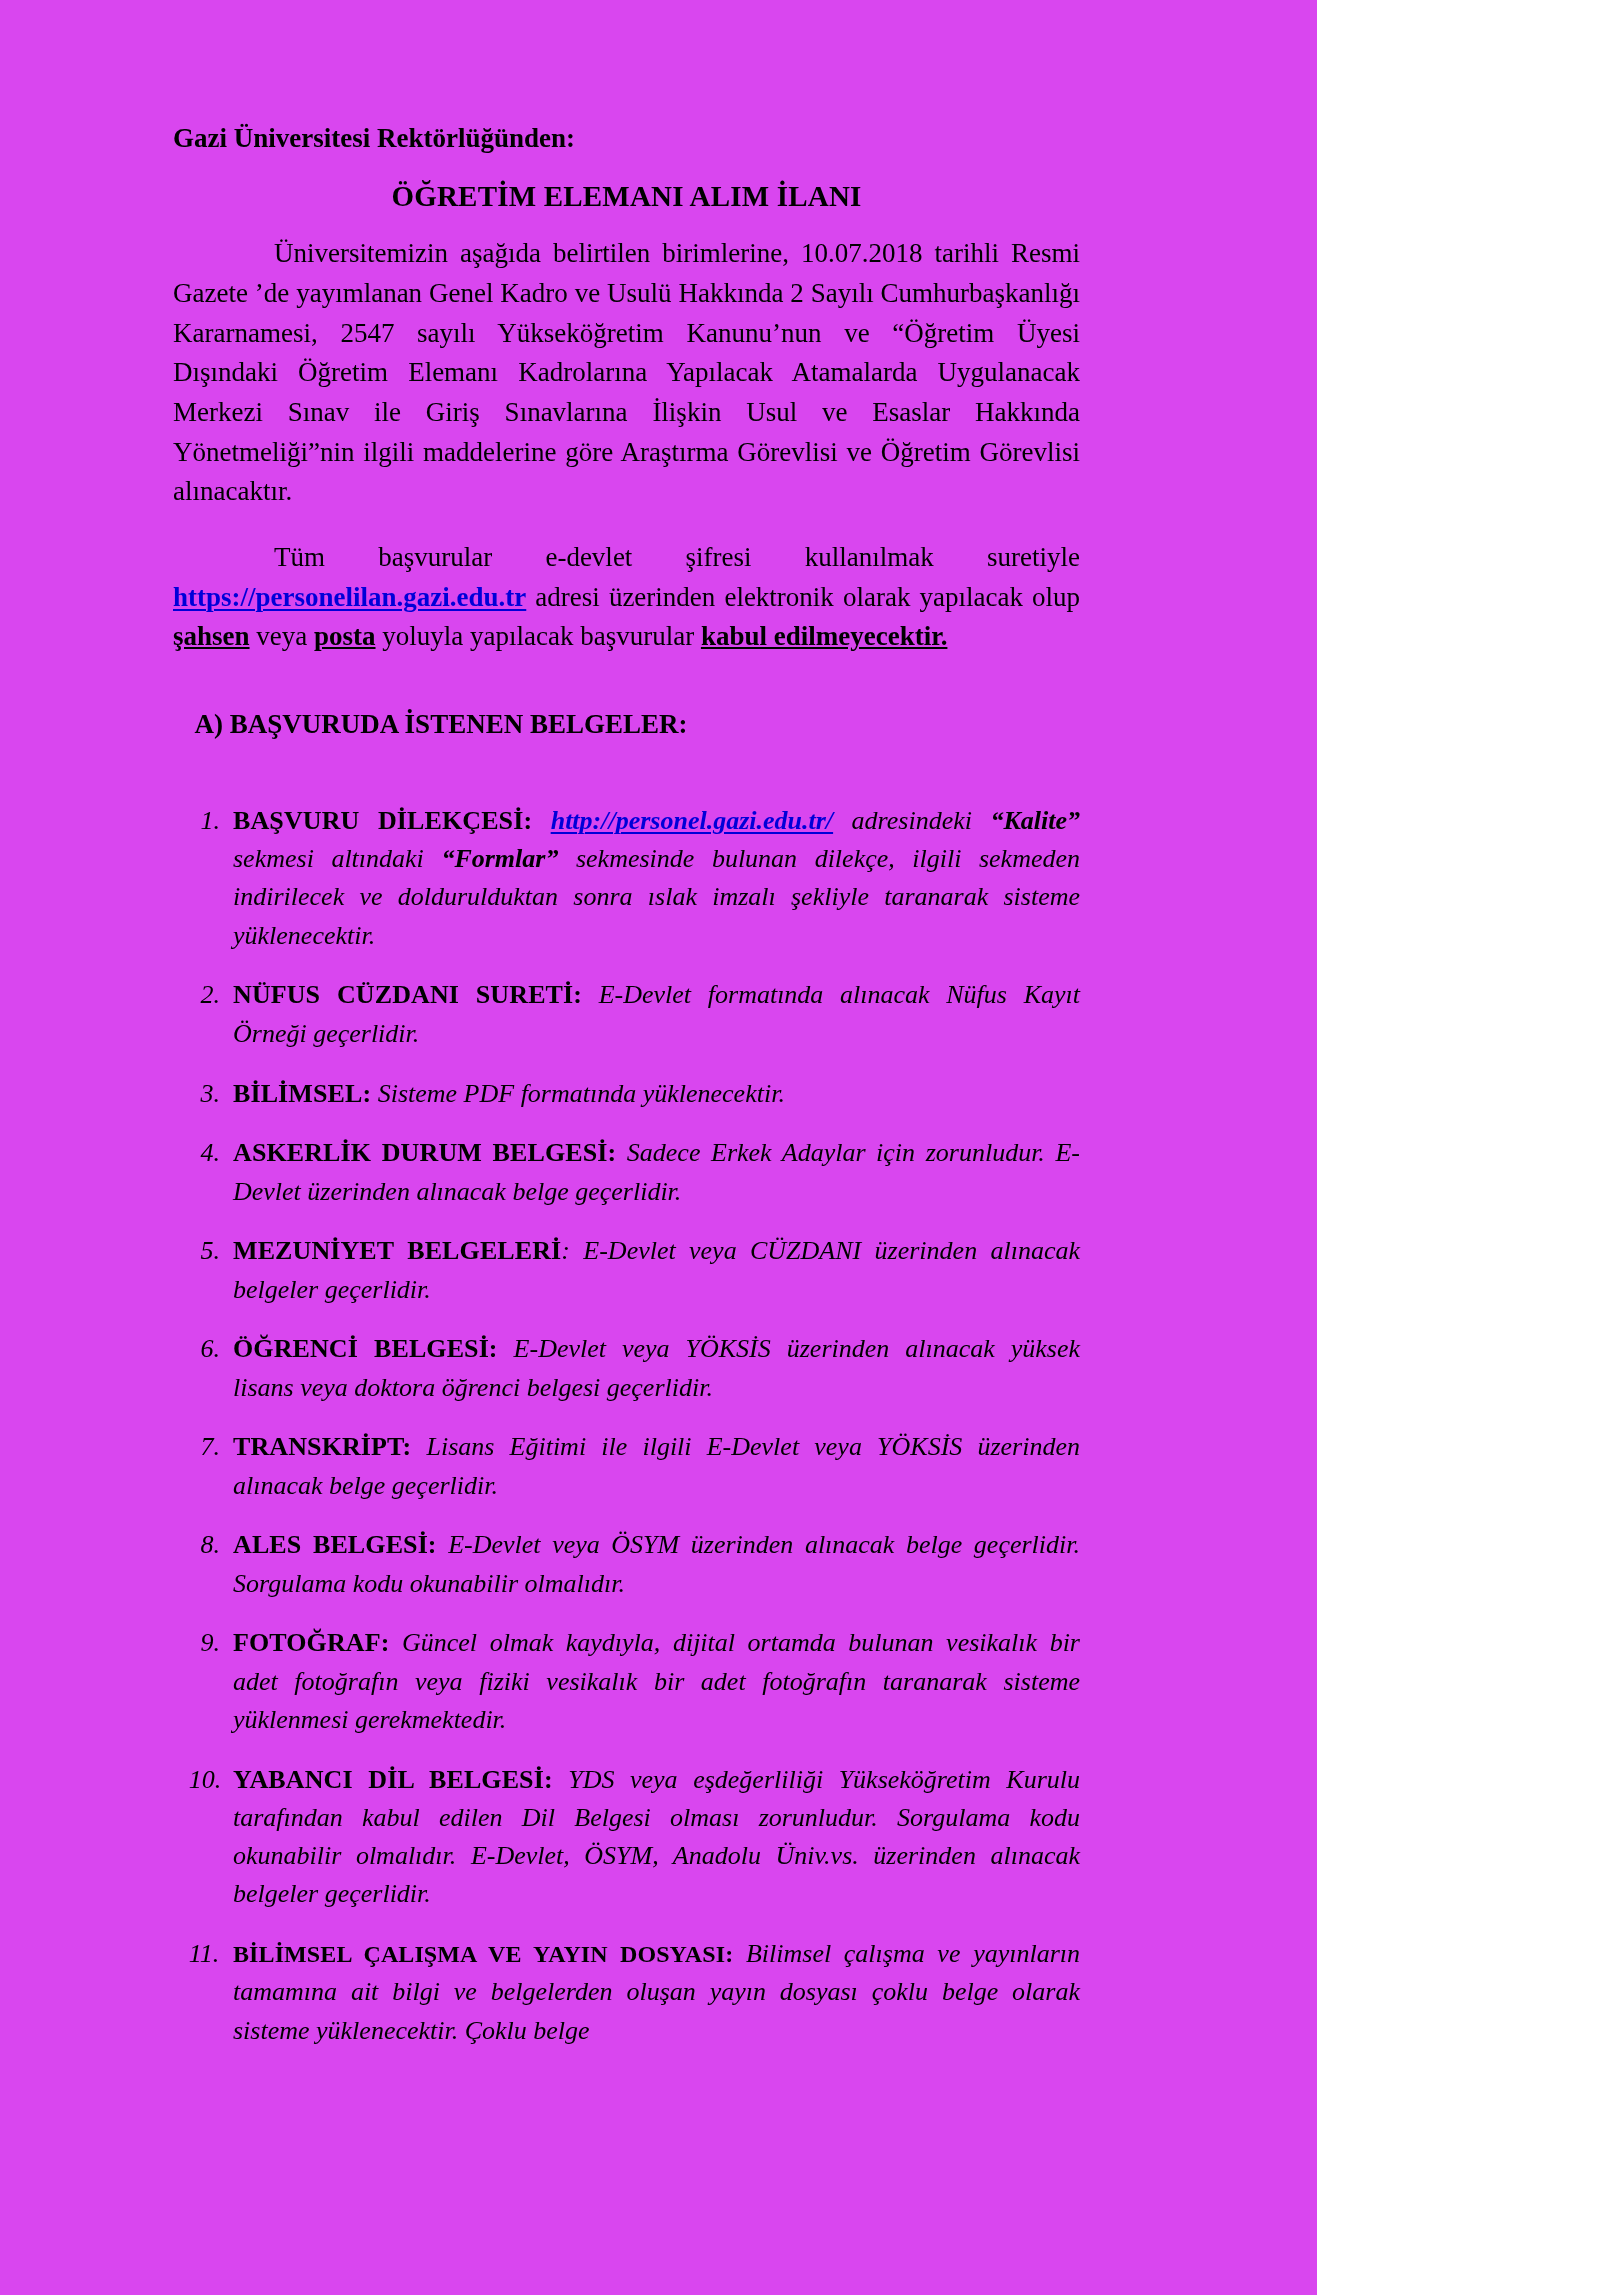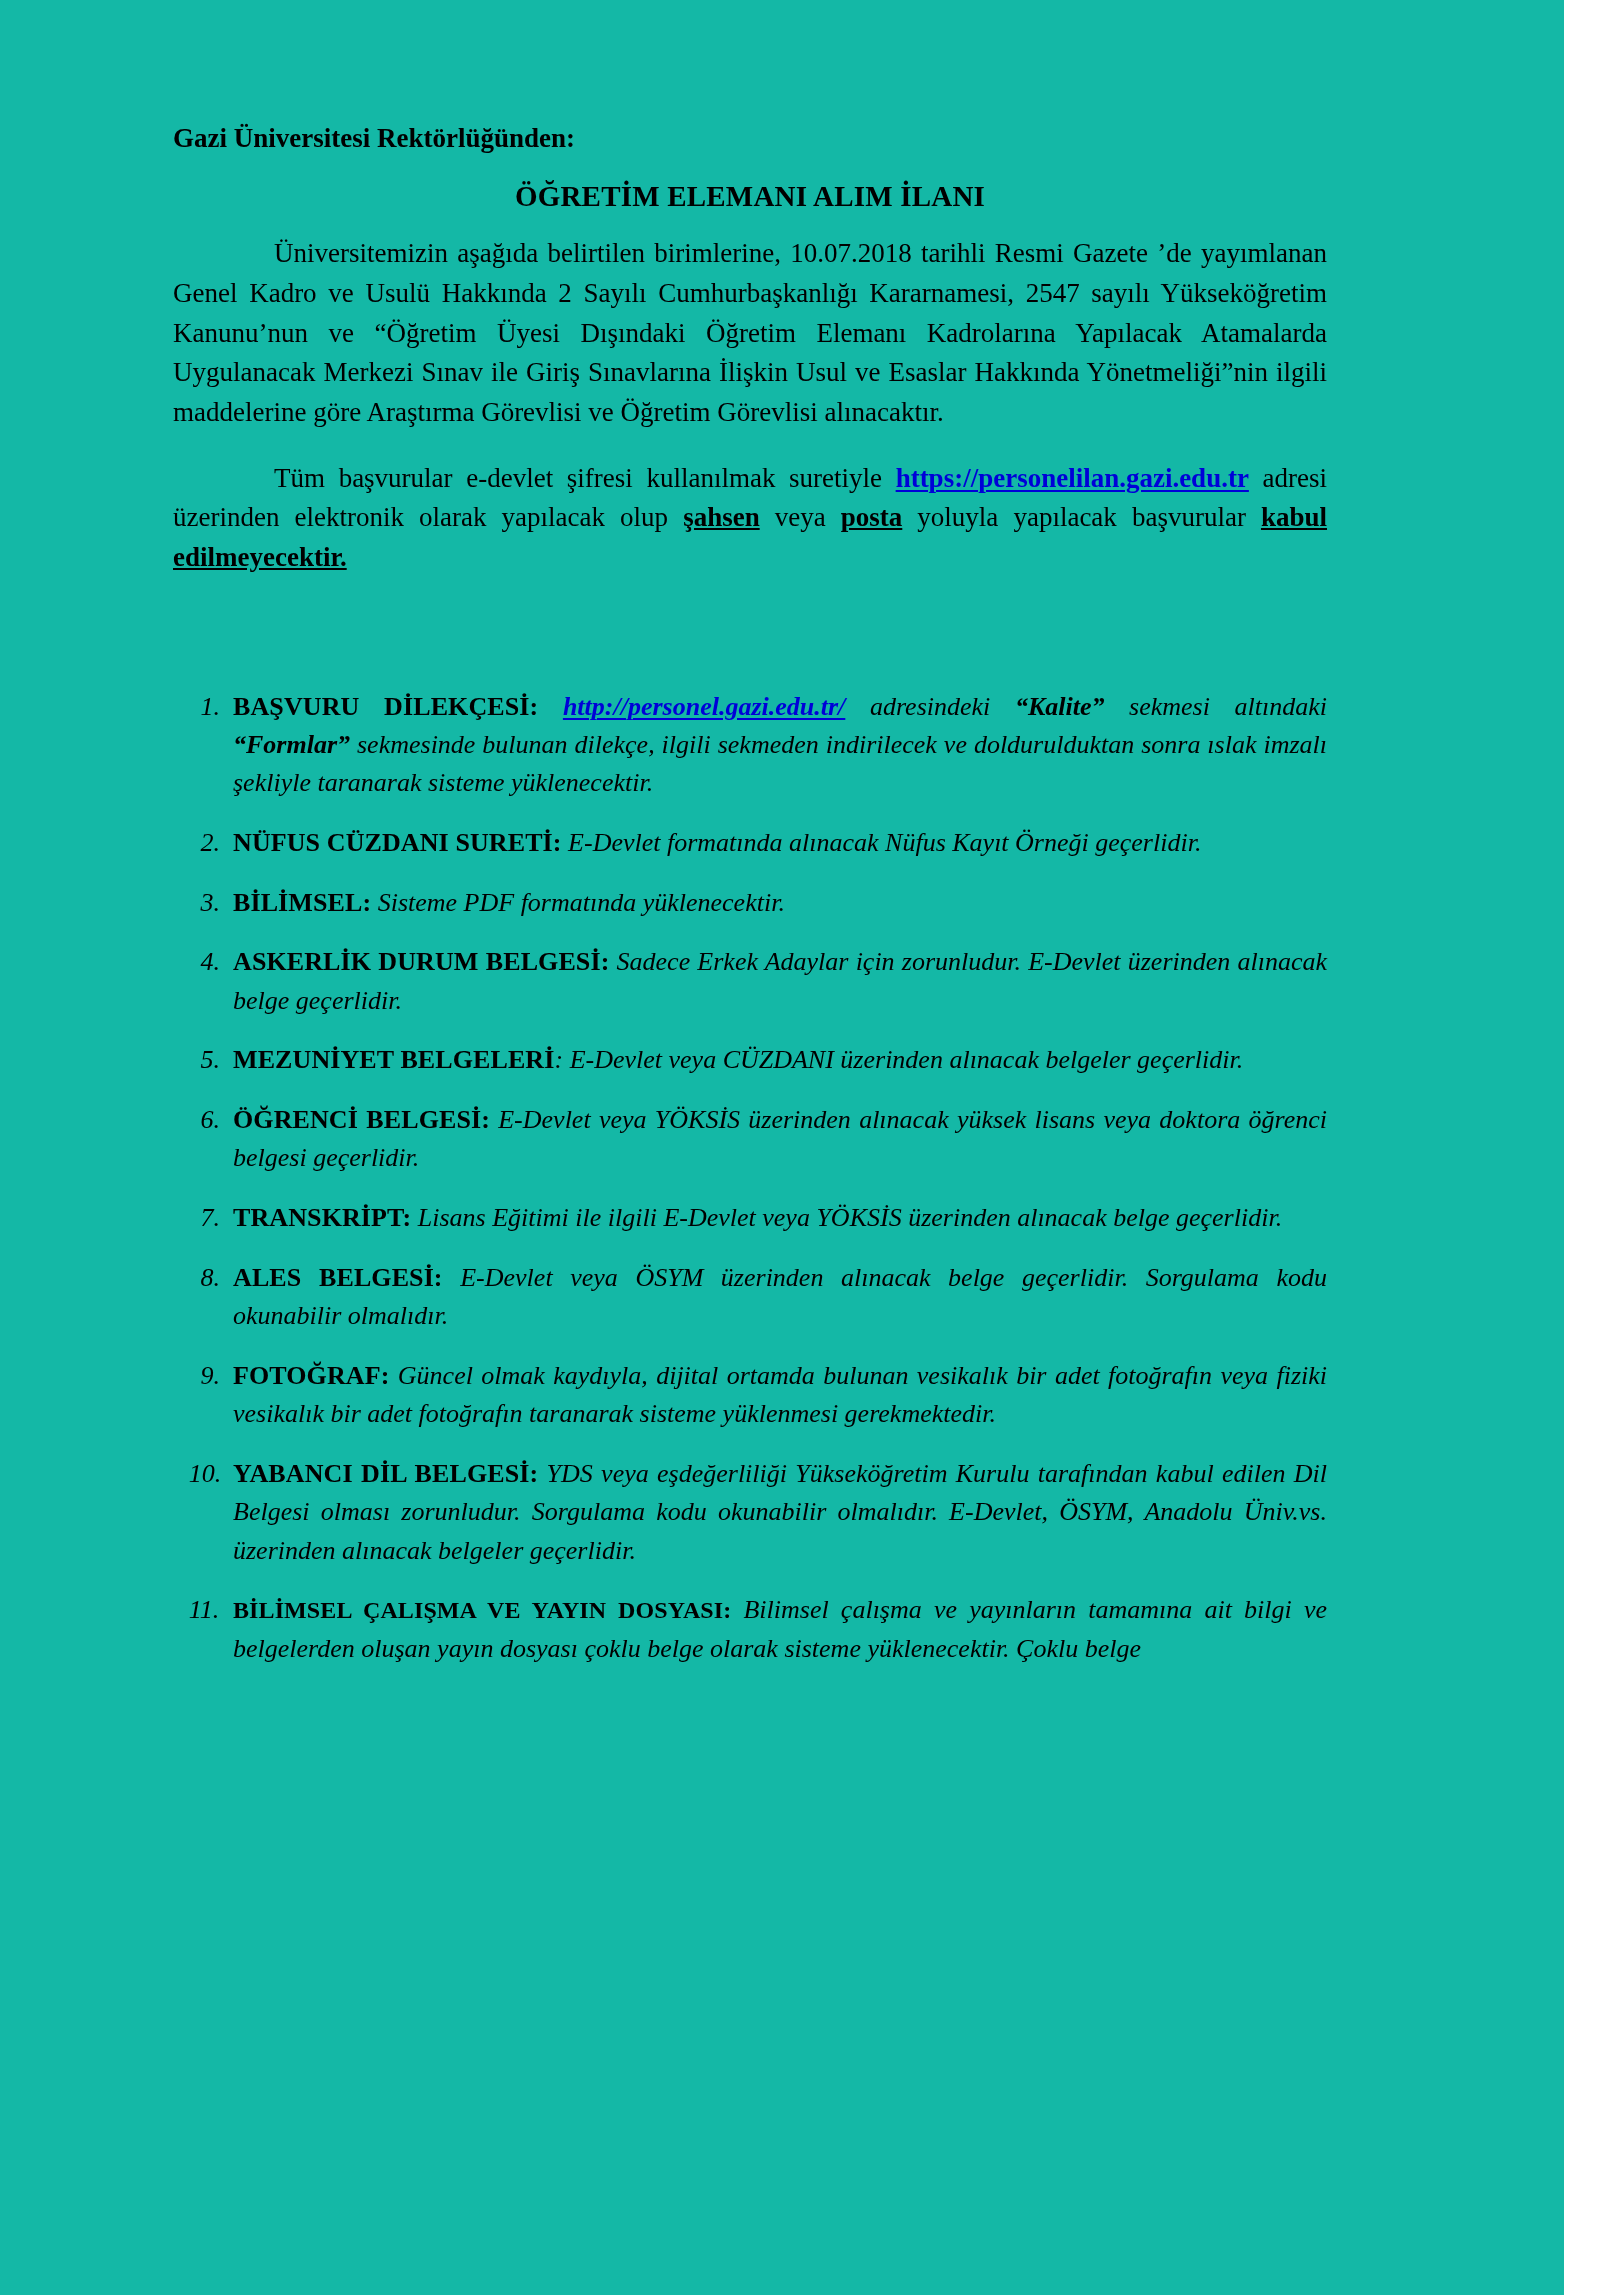--- a/index.html
+++ b/index.html
@@ -6,23 +6,23 @@
     margin: 0;
     padding: 0;
     background: #ffffff;
   }
   body {
     font-family: "Liberation Serif", "DejaVu Serif", serif;
     color: #000000;
   }
   .page {
     position: relative;
-    width: 1564px;
+    width: 1317px;
     height: 2295px;
-    background: #14b8a6;
+    background: #d946ef;
     box-sizing: border-box;
     padding: 121px 237px 0 173px;
     overflow: hidden;
   }
   .doc-heading {
     font-size: 27px;
     font-weight: bold;
     line-height: 1.28;
     margin: 0 0 22px 0;
     text-align: left;
@@ -124,20 +124,21 @@
   <div class="doc-title">ÖĞRETİM ELEMANI ALIM İLANI</div>
 
   <p class="body-para">Üniversitemizin aşağıda belirtilen birimlerine, 10.07.2018 tarihli Resmi Gazete ’de yayımlanan Genel Kadro ve Usulü Hakkında 2 Sayılı Cumhurbaşkanlığı Kararnamesi, 2547 sayılı Yükseköğretim Kanunu’nun ve “Öğretim Üyesi Dışındaki Öğretim Elemanı Kadrolarına Yapılacak Atamalarda Uygulanacak Merkezi Sınav ile Giriş Sınavlarına İlişkin Usul ve Esaslar Hakkında Yönetmeliği”nin ilgili maddelerine göre Araştırma Görevlisi ve Öğretim Görevlisi alınacaktır.</p>
 
   <div class="spacer-sm"></div>
 
   <p class="body-para"><span>Tüm başvurular e-devlet şifresi kullanılmak suretiyle </span><span class="doclink nowrap">https://personelilan.gazi.edu.tr</span><span> adresi üzerinden elektronik olarak yapılacak olup </span><span class="u-bold">şahsen</span><span> veya </span><span class="u-bold">posta</span><span> yoluyla yapılacak başvurular </span><span class="u-bold">kabul edilmeyecektir.</span></p>
 
   <div class="spacer-lg"></div>
 
+  <div class="section-heading">A) BAŞVURUDA İSTENEN BELGELER:</div>
 
   <div class="spacer-sm"></div>
 
 
   <div class="spacer-md"></div>
 
   <ol class="doc-list">
 
     <li>
       <span class="li-num">1.</span><span class="li-title">BAŞVURU DİLEKÇESİ:</span><span class="li-body"> </span><span class="doclink nowrap">http://personel.gazi.edu.tr/</span><span class="li-body"> adresindeki </span><span class="em-bold">“Kalite”</span><span class="li-body"> sekmesi altındaki </span><span class="em-bold">“Formlar”</span><span class="li-body"> sekmesinde bulunan dilekçe, ilgili sekmeden indirilecek ve doldurulduktan sonra ıslak imzalı şekliyle taranarak sisteme yüklenecektir.</span>

